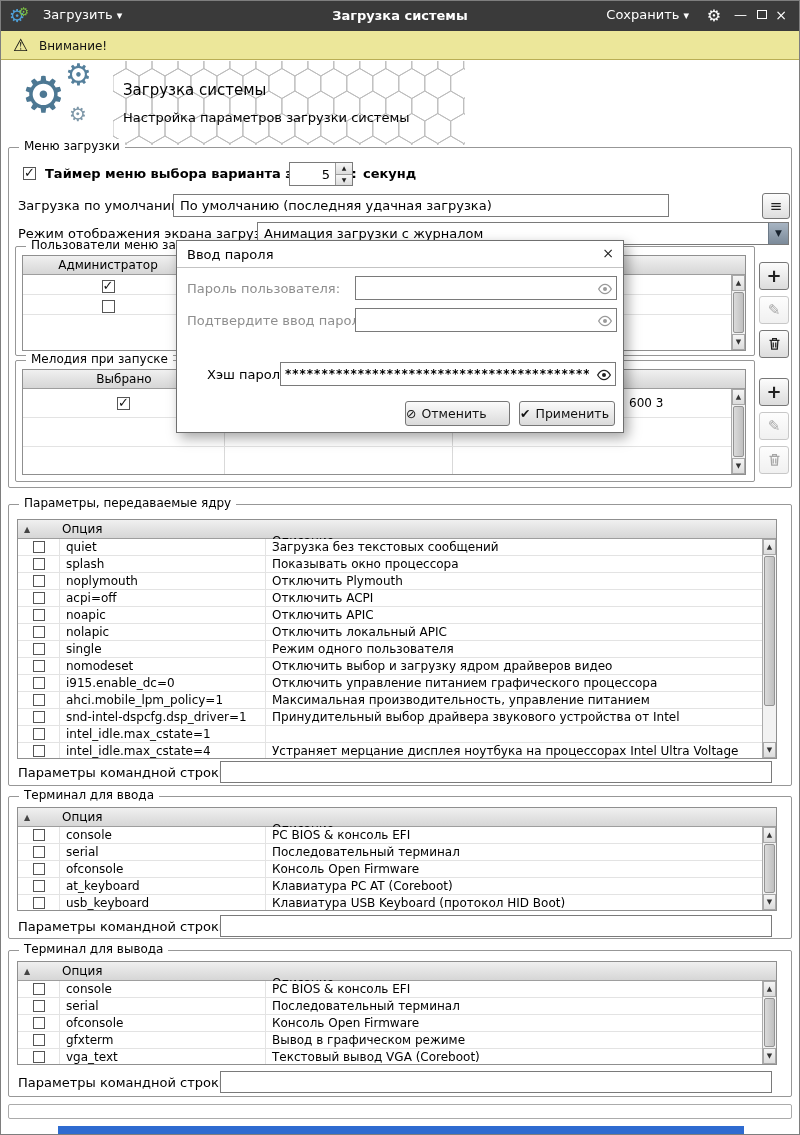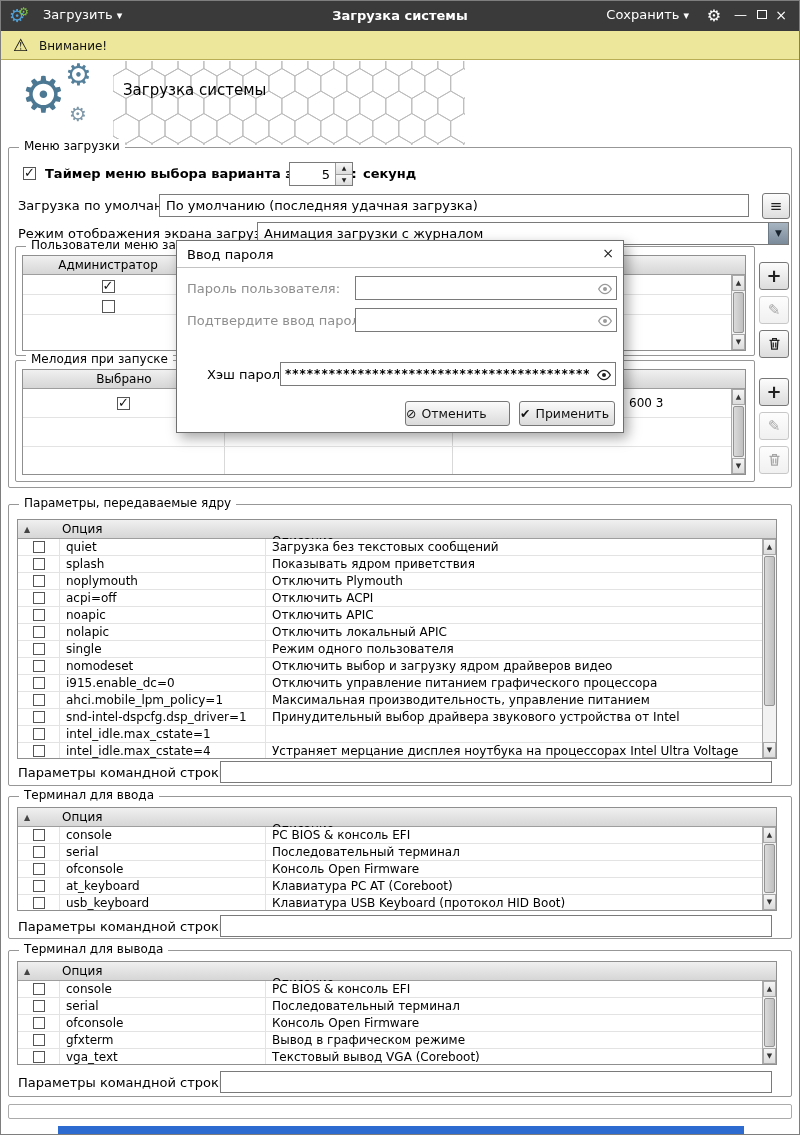--- a/index.html
+++ b/index.html
@@ -240,38 +240,39 @@
       <polygon points="311.8,105.0 324.8,97.5 324.8,82.5 311.8,75.0 298.8,82.5 298.8,97.5" fill="none" stroke="#bcbcbc"></polygon>
       <polygon points="337.7,105.0 350.7,97.5 350.7,82.5 337.7,75.0 324.8,82.5 324.8,97.5" fill="none" stroke="#bcbcbc"></polygon>
       <polygon points="363.7,105.0 376.7,97.5 376.7,82.5 363.7,75.0 350.7,82.5 350.7,97.5" fill="none" stroke="#bcbcbc"></polygon>
     </svg>
   <div class="logo">
     <span class="lg1">⚙</span>
     <span class="lg2">⚙</span>
     <span class="lg3">⚙</span>
   </div>
   <div class="hdr-title">Загрузка системы</div>
+  <div class="hdr-sub">Настройка параметров загрузки системы</div>
 </div>
 
 <div class="fs" style="left:7px; top:146px; width:784px; height:341px;">
   <span class="legend">Меню загрузки</span>
 
   <span class="cb checked" style="position:absolute;left:14px;top:19px;"></span>
   <span class="lbl b" style="left:36px;top:18px;">Таймер меню выбора варианта загрузки:</span>
   <div class="spin" style="left:280px;top:14px;">
     <input value="5" style="">
     <div class="sp-btns">
       <div class="sp-btn">▲</div>
       <div class="sp-btn">▼</div>
     </div>
   </div>
   <span class="lbl b" style="left:354px;top:18px;">секунд</span>
 
   <span class="lbl" style="left:9px;top:50px;">Загрузка по умолчанию:</span>
-  <input class="ti" style="left: 150px; top: 46px; width: 590px; height: 23px;" value="По умолчанию (последняя удачная загрузка)">
+  <input class="ti" style="left: 164px; top: 46px; width: 496px; height: 23px;" value="По умолчанию (последняя удачная загрузка)">
   <span class="sq-btn" style="left:753px;top:45px;"><span>≡</span></span>
 
   <span class="lbl" style="left:9px;top:78px;">Режим отображения экрана загрузки:</span>
   <div class="dd" style="left:248px;top:74px;width:532px;">
     <span class="dd-txt">Анимация загрузки с журналом</span>
     <span class="dd-arrow">▼</span>
   </div>
 
   <div class="fs" style="left:6px;top:98px;width:740px;height:110px;">
     <span class="legend">Пользователи меню загрузки</span>
@@ -358,21 +359,21 @@
             <span class="cb cb-sm"></span>
           </div>
           <div class="tcell tc-opt">quiet</div>
           <div class="tcell tc-desc">Загрузка без текстовых сообщений</div>
         </div>
         <div class="trow">
           <div class="tcell tc-check">
             <span class="cb cb-sm"></span>
           </div>
           <div class="tcell tc-opt">splash</div>
-          <div class="tcell tc-desc">Показывать ядром приветствия</div>
+          <div class="tcell tc-desc">Показывать окно процессора</div>
         </div>
         <div class="trow">
           <div class="tcell tc-check">
             <span class="cb cb-sm"></span>
           </div>
           <div class="tcell tc-opt">noplymouth</div>
           <div class="tcell tc-desc">Отключить Plymouth</div>
         </div>
         <div class="trow">
           <div class="tcell tc-check">

